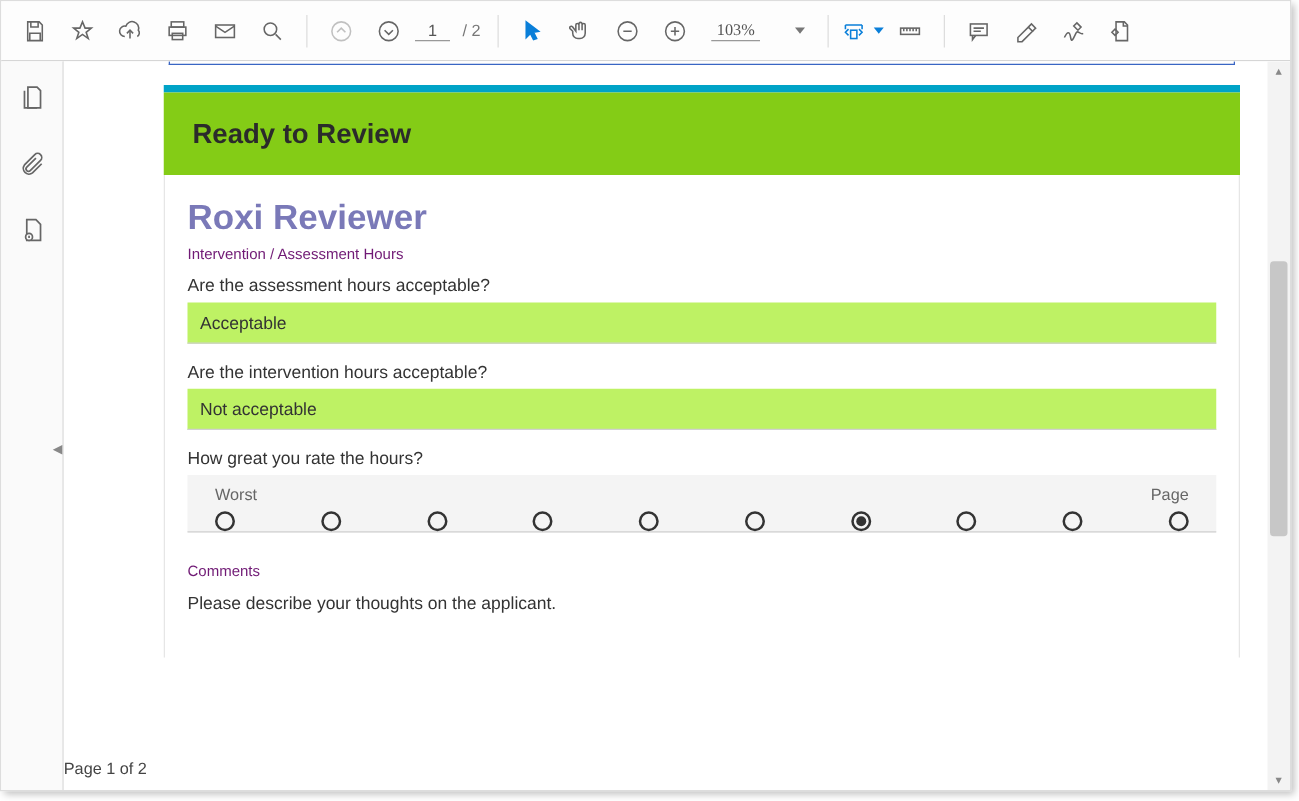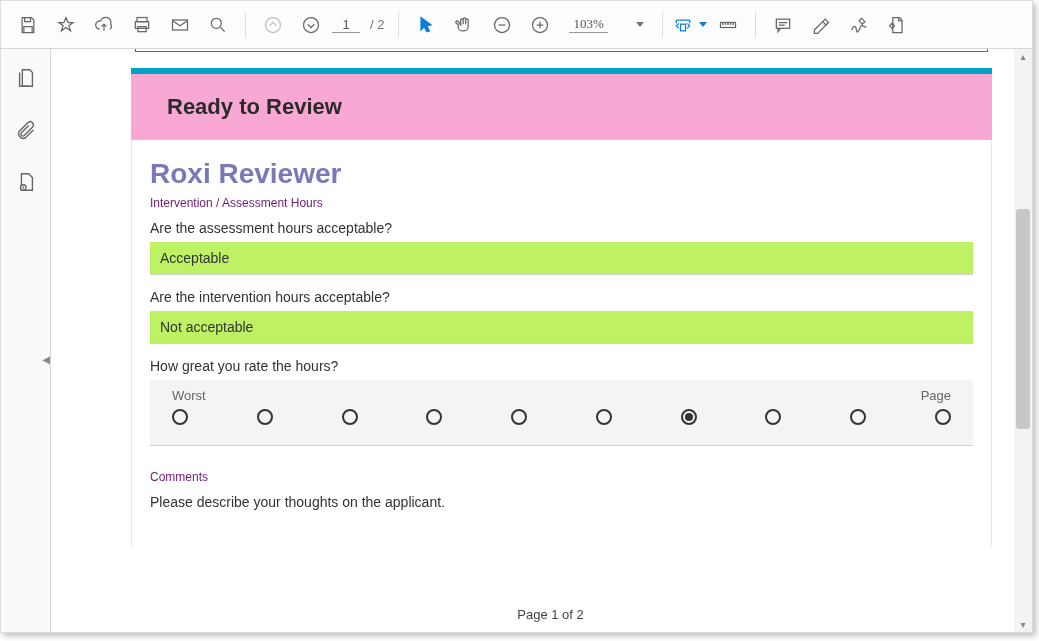--- a/index.html
+++ b/index.html
@@ -96,22 +96,22 @@
   .cut-bar {
     height: 3px; border: 1px solid #3a66c4; border-top: none;
     background: #fff;
     margin: 0 4px 16px 4px;
   }
   .form-card {
     border-top: 6px solid #00a3c7;
     background: #fff;
   }
   .form-header {
-    background: #f9a8d4;
-    padding: 20px 36px;
+    background: #84cc16;
+    padding: 20px 23px;
   }
   .form-header h1 {
     font-size: 22px; color: #2b2b2b; font-weight: 700;
   }
   .form-body {
     padding: 18px 18px 30px 18px;
     border-left: 1px solid #e6e6e6;
     border-right: 1px solid #e6e6e6;
   }
   .reviewer-name {
@@ -131,42 +131,41 @@
     background: #bef264;
     border-bottom: 1px solid #d0d0d0;
     padding: 8px 10px;
     font-size: 14px;
     color: #333;
     margin-bottom: 14px;
   }
   .rating-wrap {
     background: #f4f4f4;
     border-bottom: 1px solid #d0d0d0;
-    padding: 8px 22px 20px 22px;
+    padding: 8px 22px 0 22px;
     margin-bottom: 24px;
   }
   .rating-labels {
     display: flex; justify-content: space-between;
     font-size: 13px; color: #666;
     margin-bottom: 6px;
   }
   .rating-row {
     display: flex; justify-content: space-between;
   }
   .radio {
     width: 16px; height: 16px; border: 2px solid #333; border-radius: 50%;
     display: flex; align-items: center; justify-content: center;
   }
   .radio .dot {
     width: 8px; height: 8px; background: #333; border-radius: 50%;
   }
   .page-footer {
     position: absolute;
-    bottom: 10px; left: 18px; right: 0;
-    text-align: center;
+    bottom: 10px; left: 0; right: 0;
     font-size: 13px; color: #444;
   }
   .dropdown-caret {
     width: 0; height: 0;
     border-left: 4px solid transparent;
     border-right: 4px solid transparent;
     border-top: 5px solid #777;
     margin-left: 6px;
   }
 </style>

